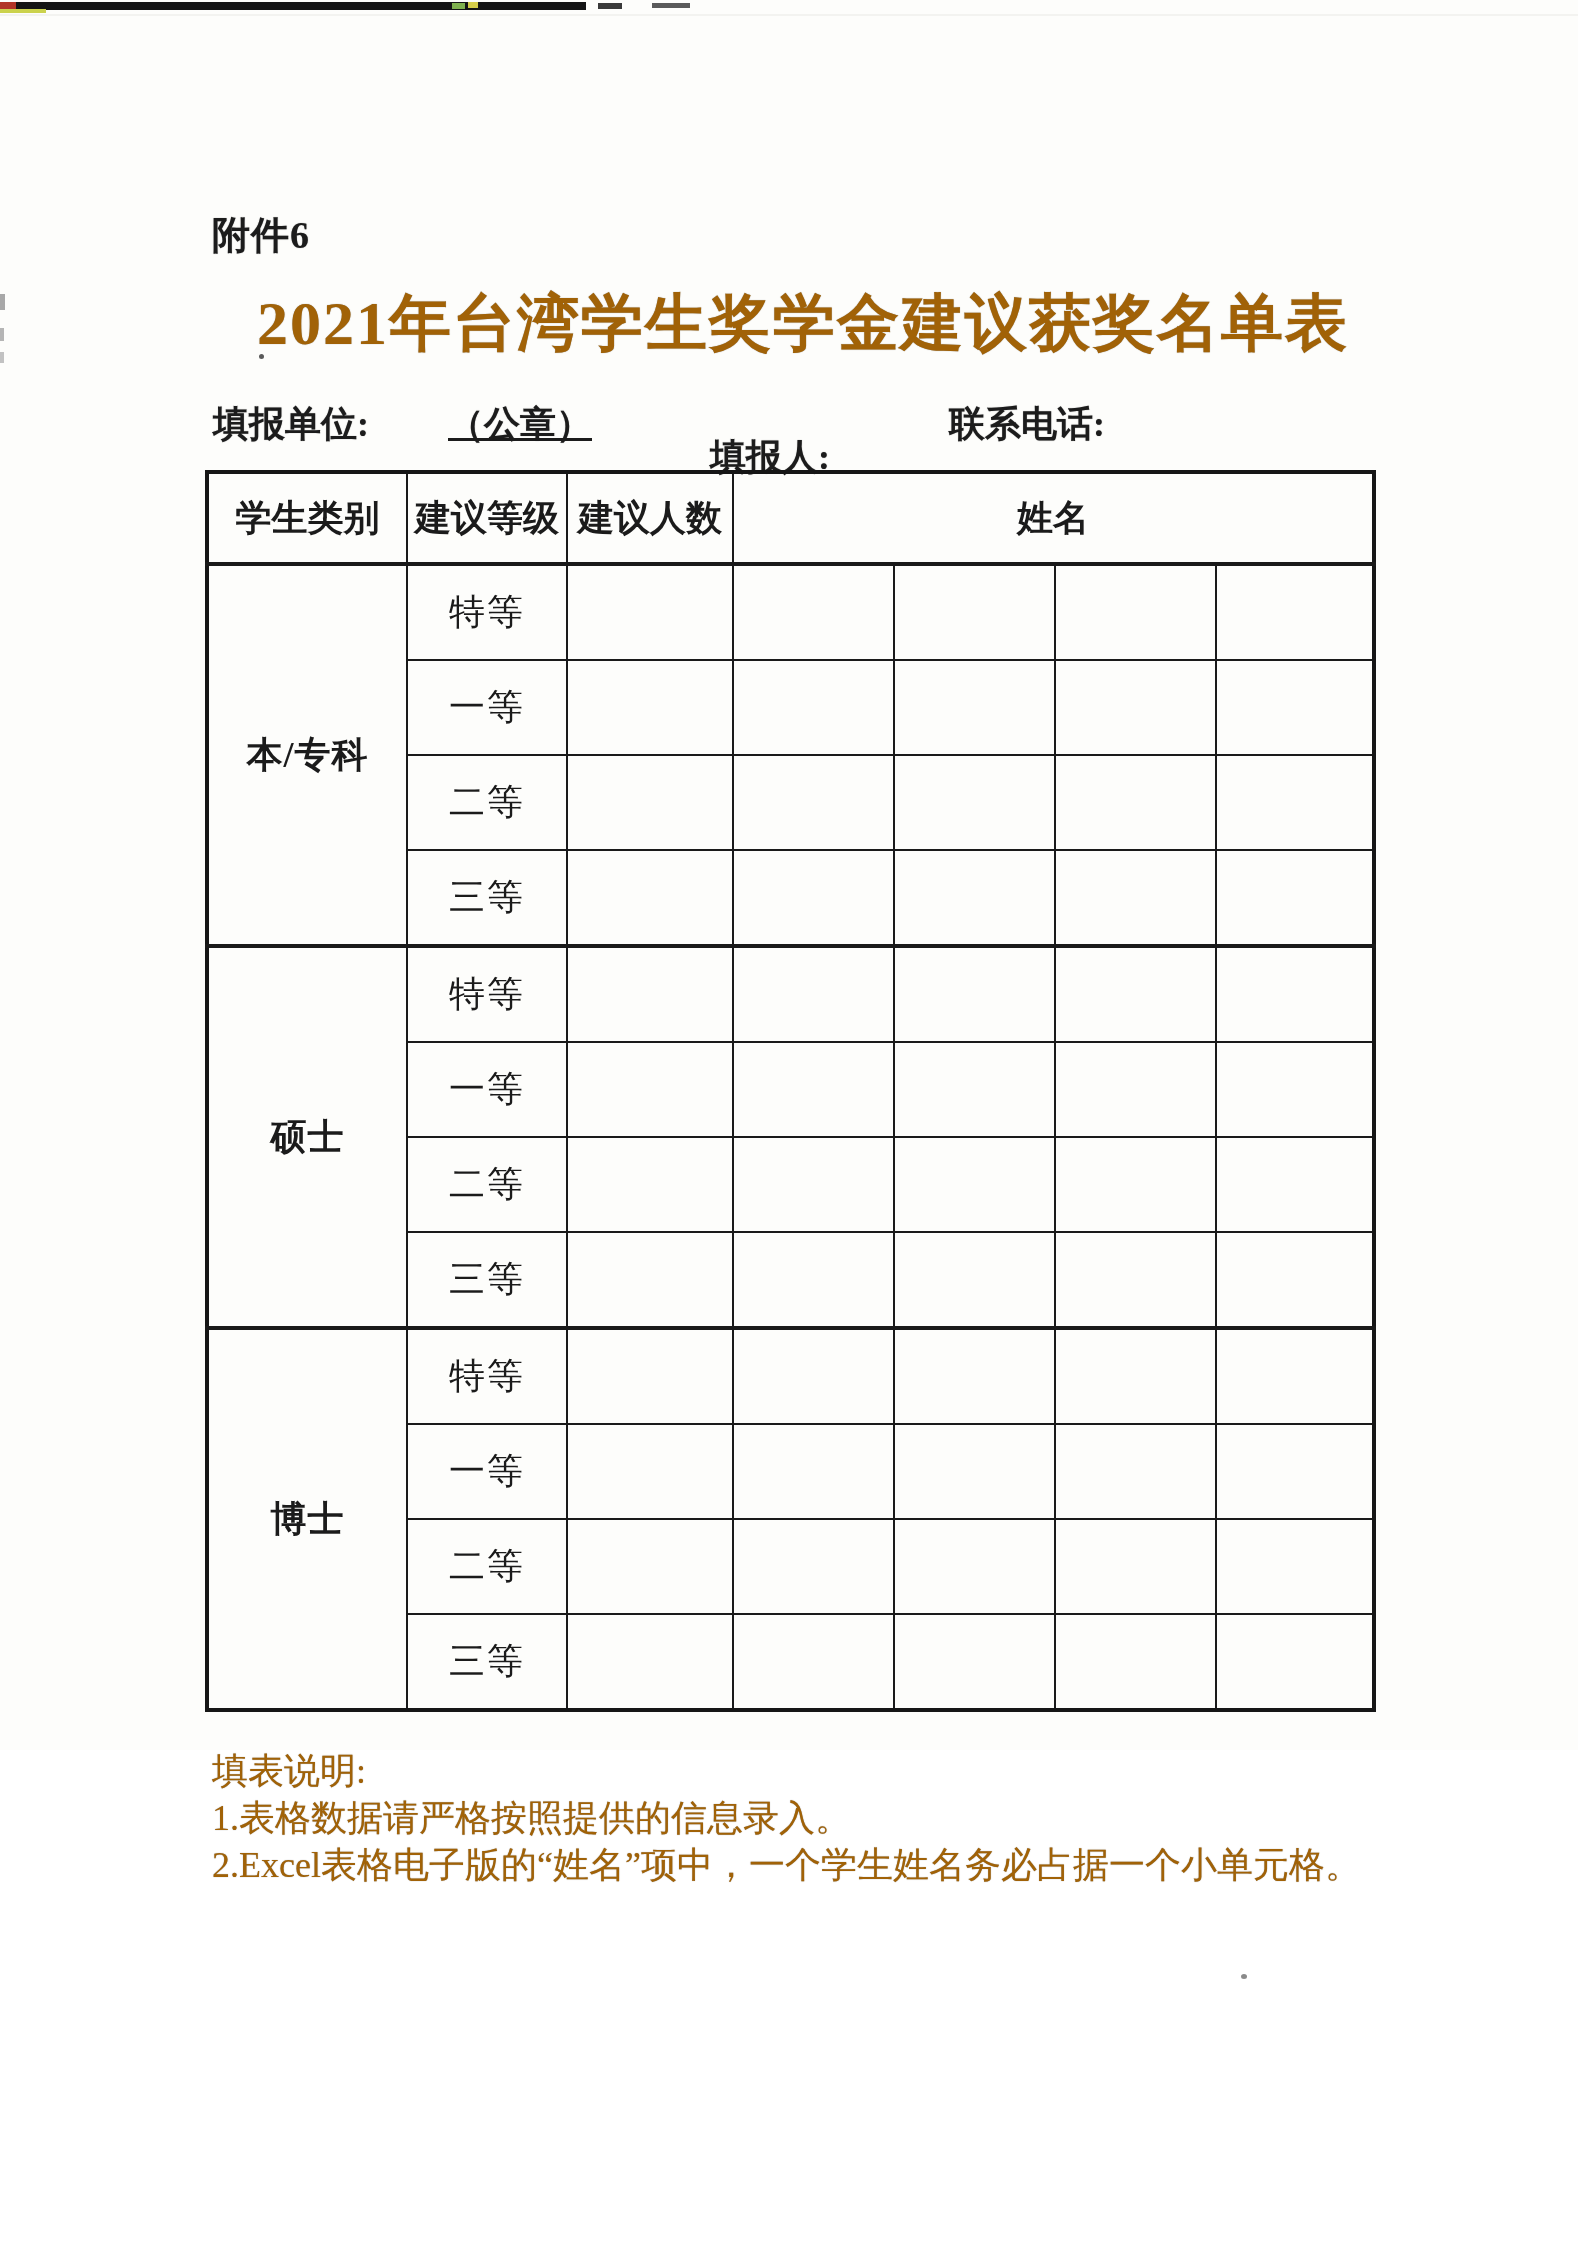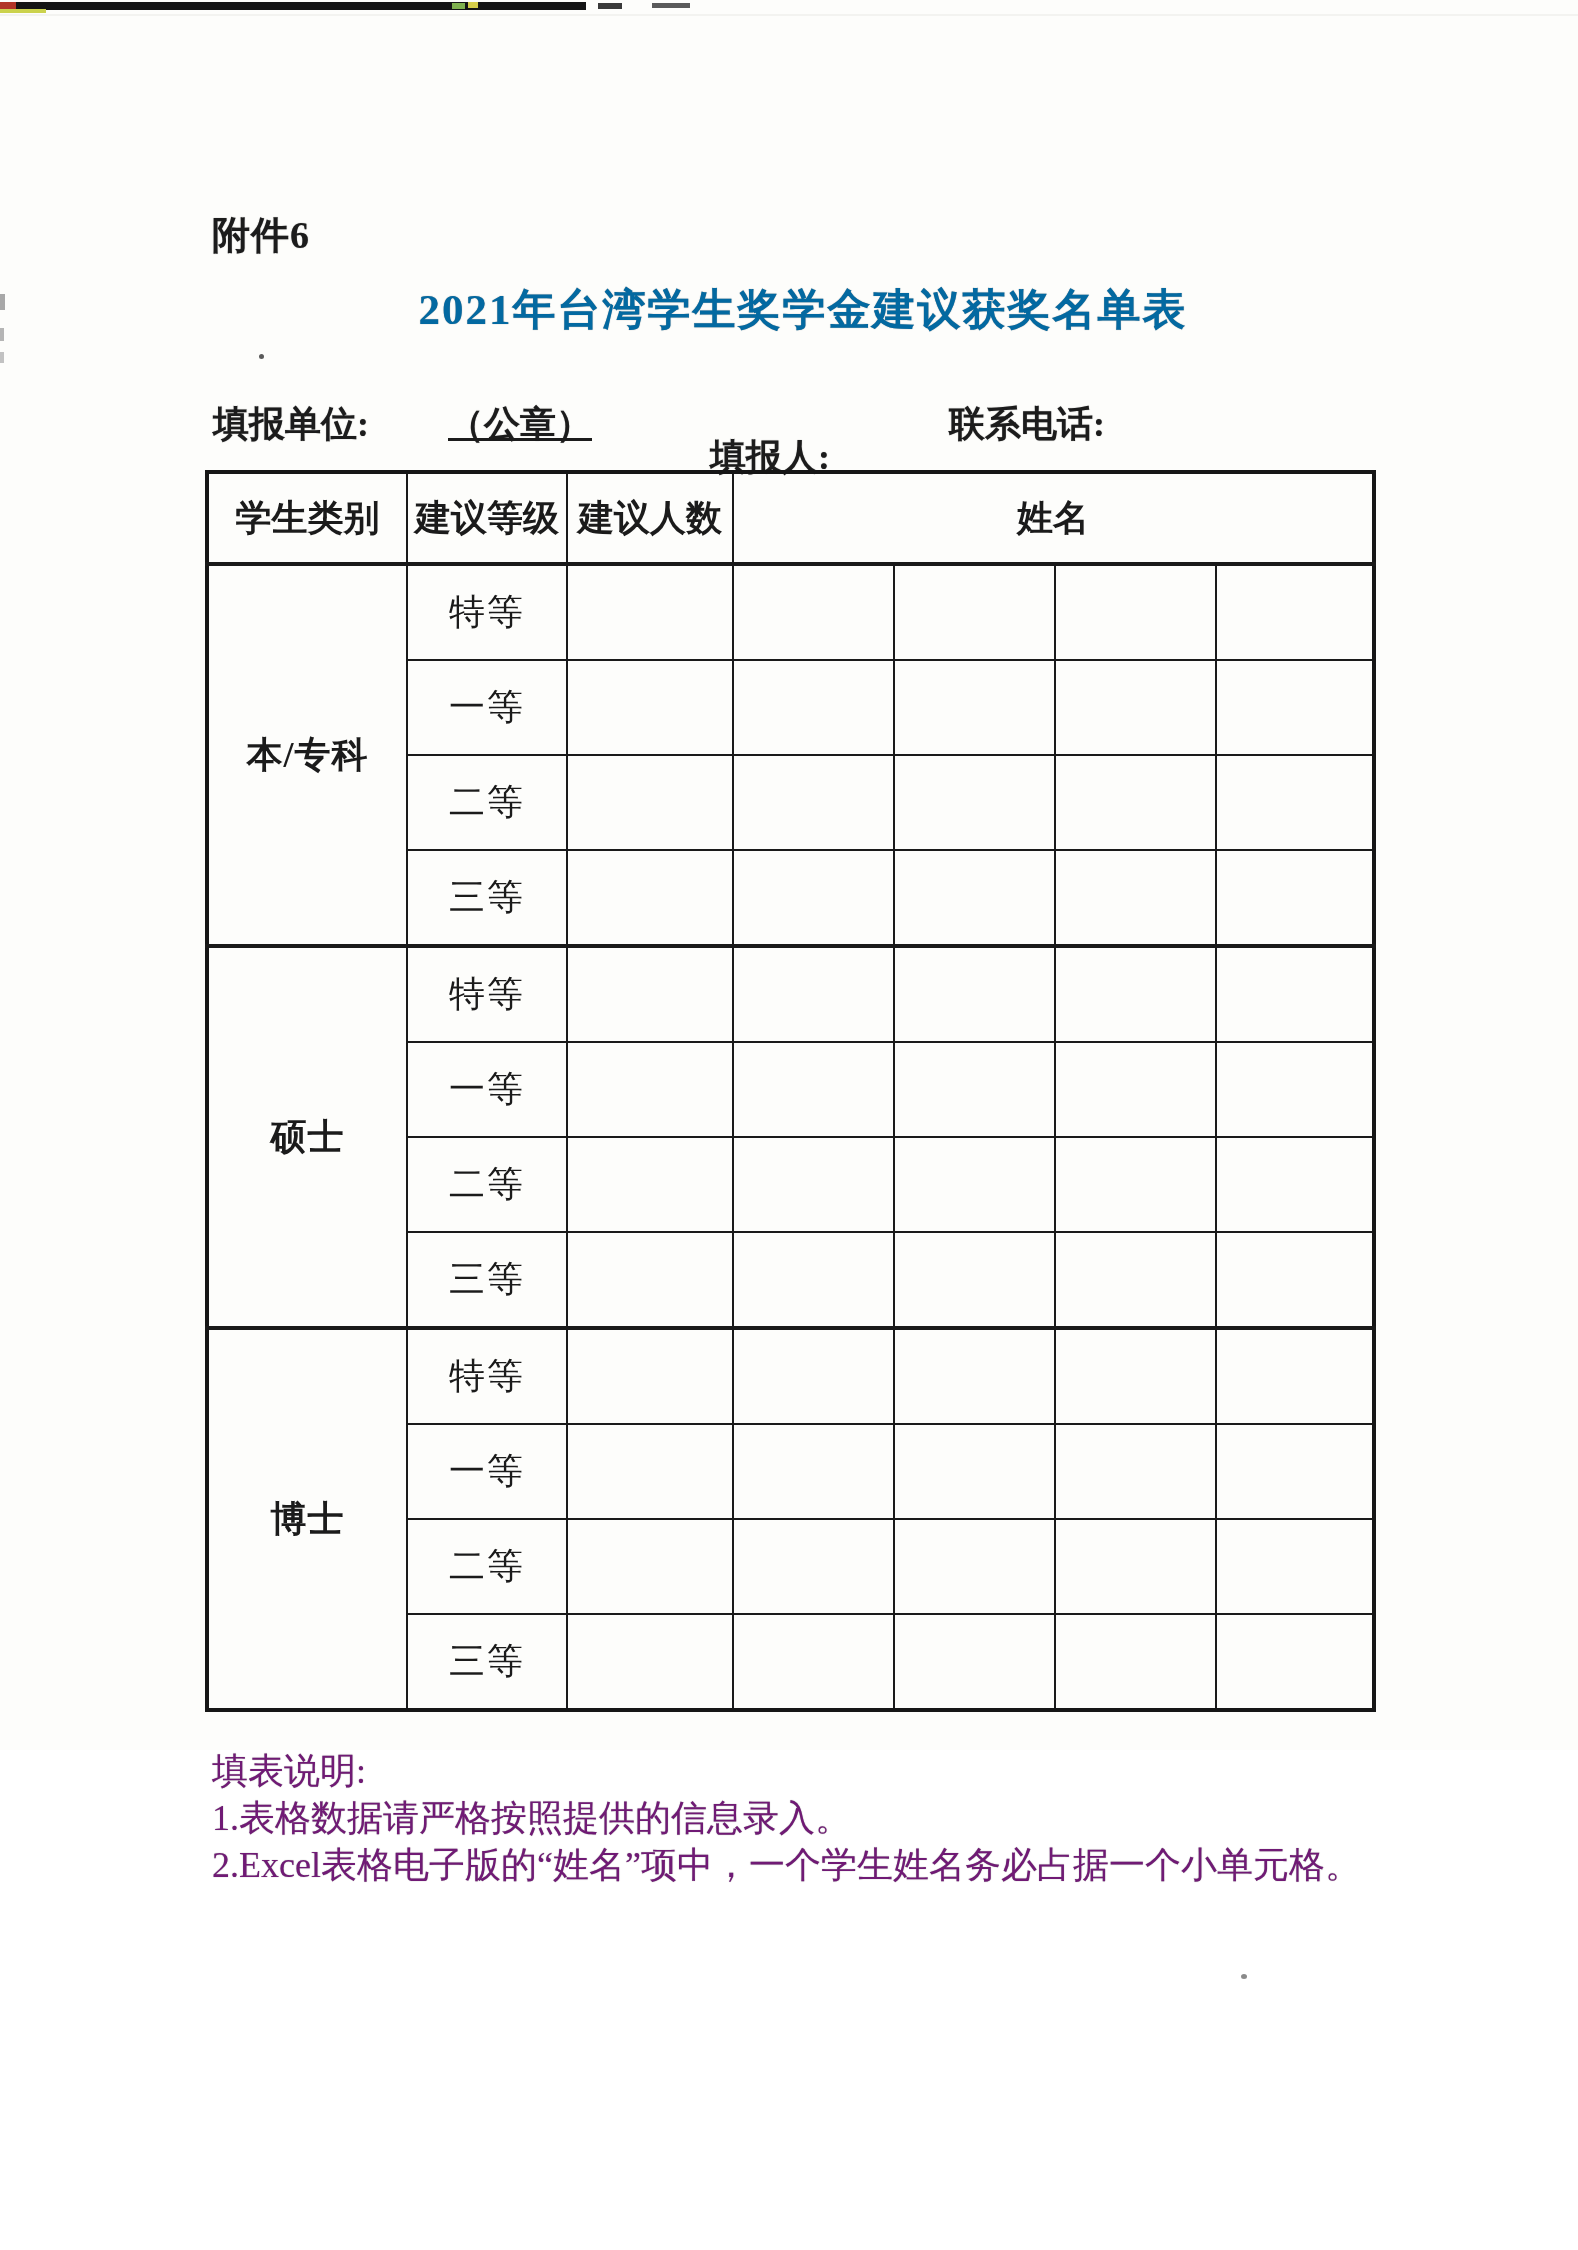--- a/index.html
+++ b/index.html
@@ -34,22 +34,22 @@
   .dot2   { left:1241px; top:1974px; width:6px; height:5px; background:#8a8a8a; border-radius:50%; }
 
   
   .attachment {
     left:212px; top:210px;
     font-size:38px; font-weight:600; letter-spacing:1px;
     white-space:nowrap;
   }
   .title {
     left:803px; top:281px; transform:translateX(-50%);
-    font-size:43px; font-weight:bold; letter-spacing:2px;
-    white-space:nowrap; color:#0369a1;
+    font-size:62px; font-weight:bold; letter-spacing:2px;
+    white-space:nowrap; color:#a16207;
   }
   .form-line span { position:absolute; top:400px; font-size:36px; font-weight:bold; white-space:nowrap; }
   .fl-unit  { left:213px; }
   .fl-seal  { left:448px;text-decoration:underline; }
   .fl-rep   { left:710px;margin-top:33px; }
   .fl-phone { left:949px; }
 
   
   table.award {
     position:absolute; left:205px; top:470px;
@@ -68,21 +68,21 @@
   tr.head th {
     height:88px; font-size:36px; font-weight:bold;
     border-bottom-width:4px;
   }
   tr.body td { height:93px; font-size:36px; }
   td.cat   { font-weight:bold; letter-spacing:1px; }
   td.grade { font-weight:normal; letter-spacing:2px;margin-left:8px; }
   tr.sec-start td { border-top-width:4px; }
 
   
-  .notes { left:212px; top:1748px; font-size:36px; line-height:47px; white-space:nowrap; color:#701a75; }
+  .notes { left:212px; top:1748px; font-size:36px; line-height:47px; white-space:nowrap; color:#a16207; }
   .notes div { margin:0; }
 </style>
 </head>
 <body>
 
 <div class="page">
 
   <div class="abs faint-line"></div>
   <div class="abs band"></div>
   <div class="abs band2"></div>

